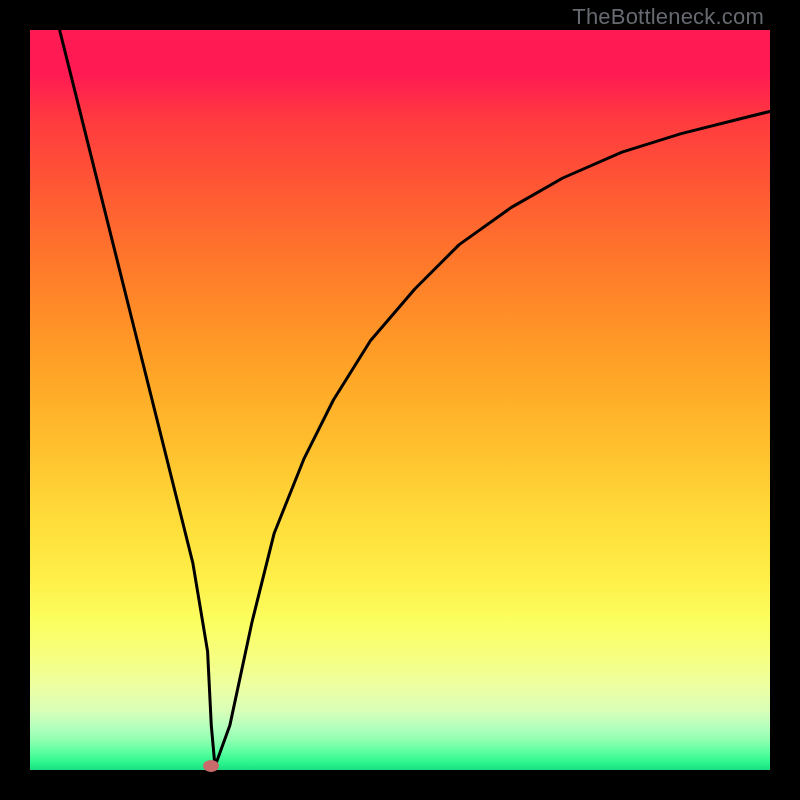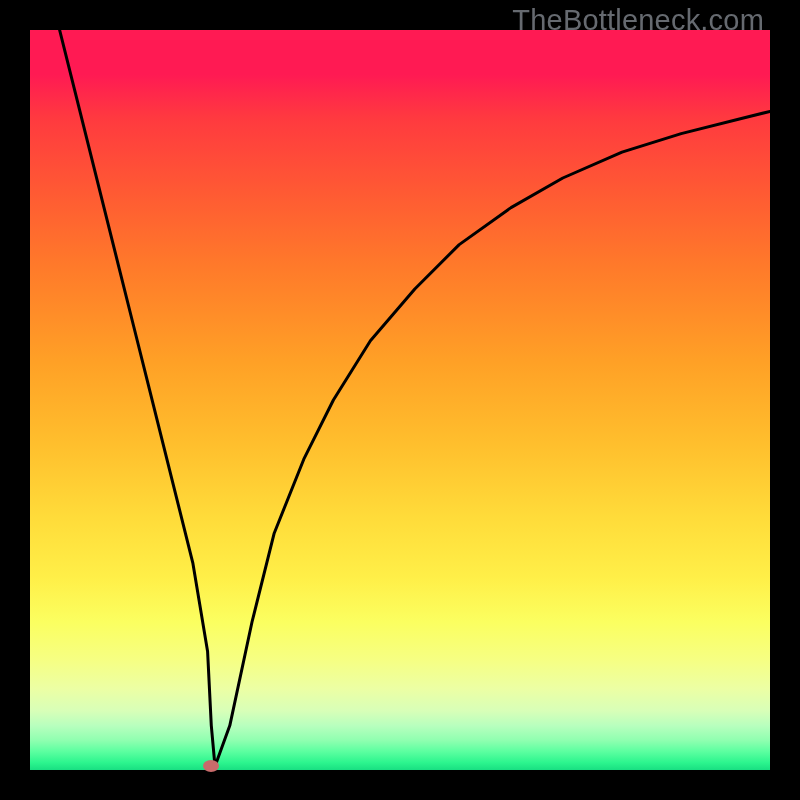--- a/index.html
+++ b/index.html
@@ -44,21 +44,21 @@
       #5cffa0 97.5%,
       #2cf58e 99%,
       #19df82 100%
     );
   }
   .watermark {
     position: absolute;
     top: 4px;
     right: 36px;
     color: #666a70;
-    font-size: 29px;
+    font-size: 22px;
     letter-spacing: 0.2px;
     user-select: none;
   }
   svg.curve {
     position: absolute;
     left: 0;
     top: 0;
   }
   .marker {
     position: absolute;

